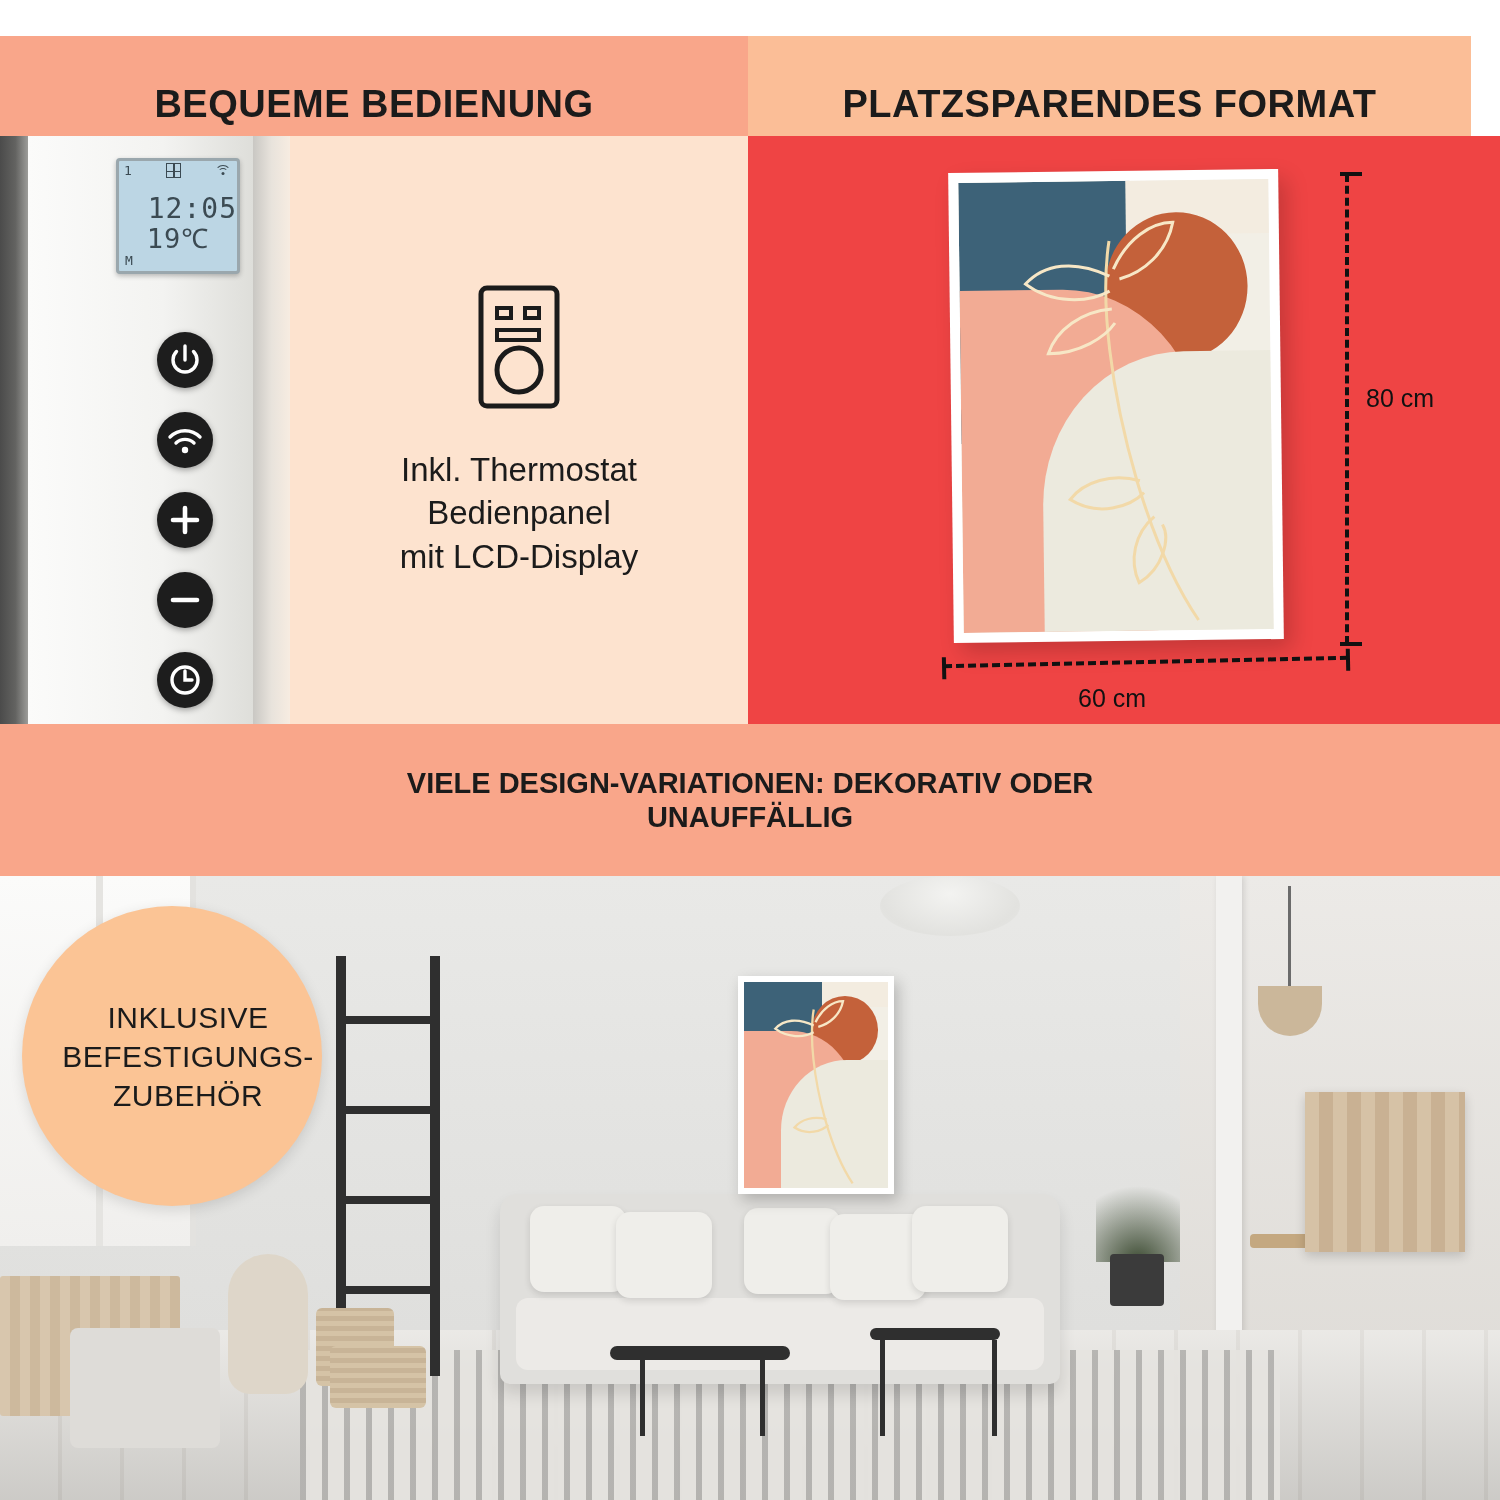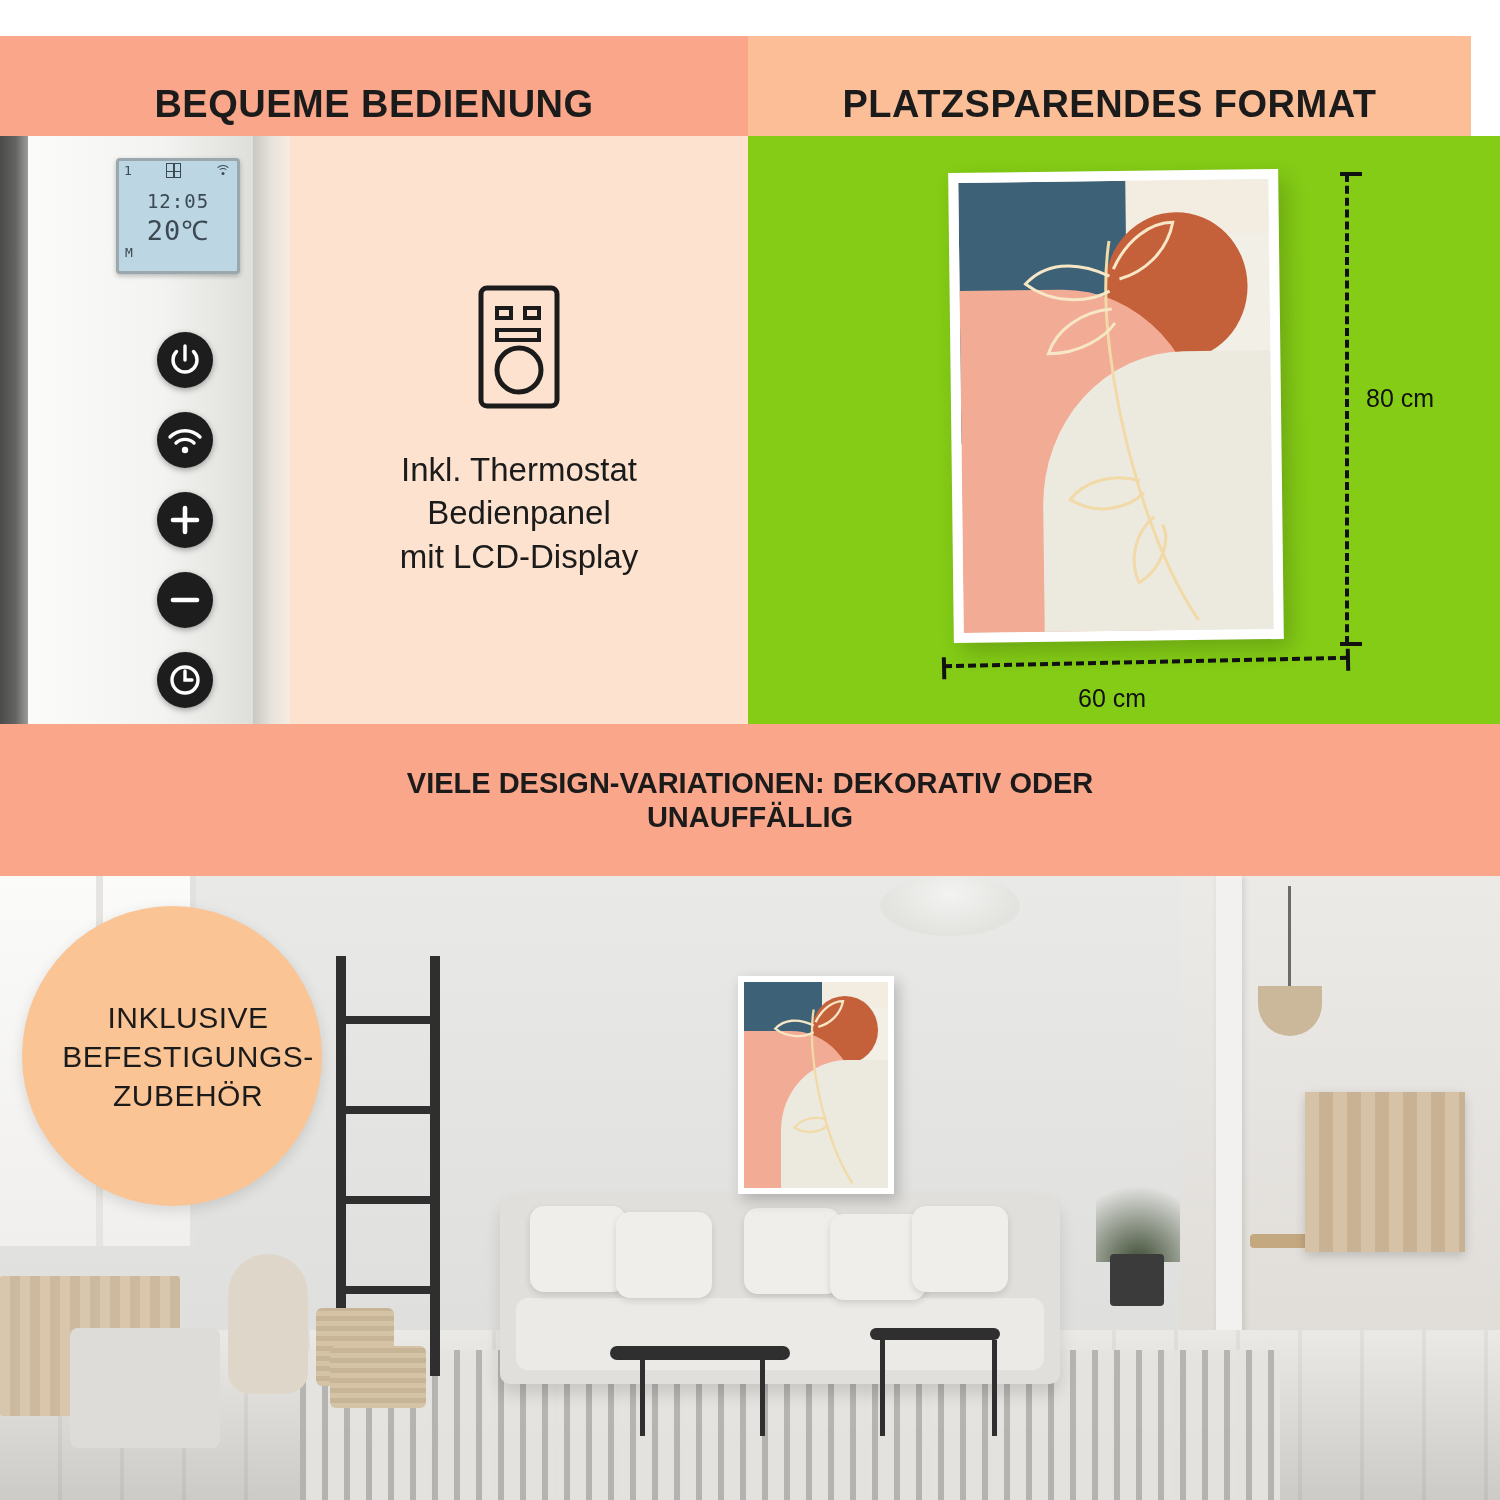--- a/index.html
+++ b/index.html
@@ -146,25 +146,25 @@
     left: 50%;
     transform: translateX(-50%);
   }
   .wifi-mini i.a { width: 14px; height: 14px; top: 1px; }
   .wifi-mini i.b { width: 8px; height: 8px; top: 4px; }
   .wifi-mini i.c {
     width: 3px; height: 3px; top: 8px;
     background: #3b4a52; border: none; border-radius: 50%;
   }
   .lcd-time {
-    text-align: center;
-    font-size: 19px;
+    text-align: right;
+    font-size: 28px;
     line-height: 30px;
     letter-spacing: 1px;
-    margin-top: 8px;
+    margin-top: 16px;
   }
   .lcd-temp {
     text-align: center;
     font-size: 27px;
     line-height: 30px;
     letter-spacing: 1px;
   }
   .lcd-mode {
     font-size: 13px;
     line-height: 14px;
@@ -206,21 +206,21 @@
     line-height: 1.32;
     color: #1b1b1b;
     text-align: center;
   }
 
   
   .mid-right {
     width: 752px;
     height: 100%;
     position: relative;
-    background: #84cc16;
+    background: #ef4444;
     overflow: hidden;
   }
   .artframe {
     position: absolute;
     left: 203px;
     top: 35px;
     width: 330px;
     height: 470px;
     background: #ffffff;
     padding: 10px;
@@ -550,21 +550,21 @@
           <div class="lcd-top">
             <span class="seg-left">1</span>
             <span class="lcd-box"></span>
             <span class="wifi-mini">
               <i class="a"></i>
                 <i class="b"></i>
                 <i class="c"></i>
             </span>
           </div>
           <div class="lcd-time">12:05</div>
-          <div class="lcd-temp">20℃</div>
+          <div class="lcd-temp">19℃</div>
           <div class="lcd-mode">M</div>
         </div>
 
         <div class="btn-round b1">
           <svg width="56" height="56" viewBox="0 0 56 56">
             <path d="M28 14 L28 28" stroke="#fff" stroke-width="3.4" stroke-linecap="round" fill="none"></path>
             <path d="M19.5 19.5 a12 12 0 1 0 17 0" stroke="#fff" stroke-width="3.4" fill="none" stroke-linecap="round"></path>
           </svg>
         </div>
         <div class="btn-round b2">

